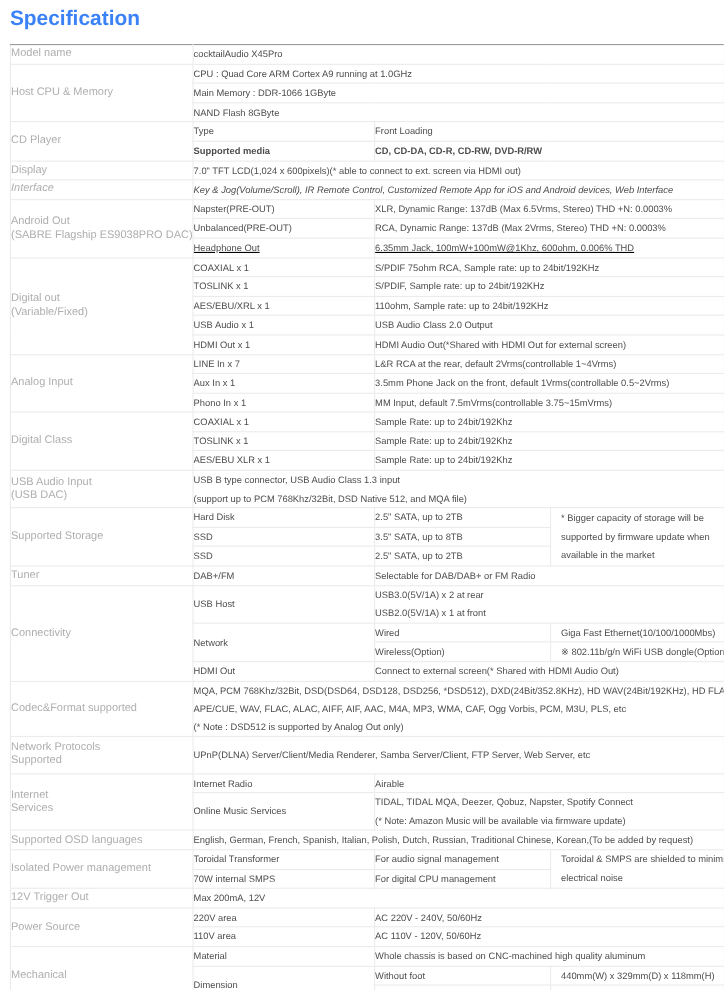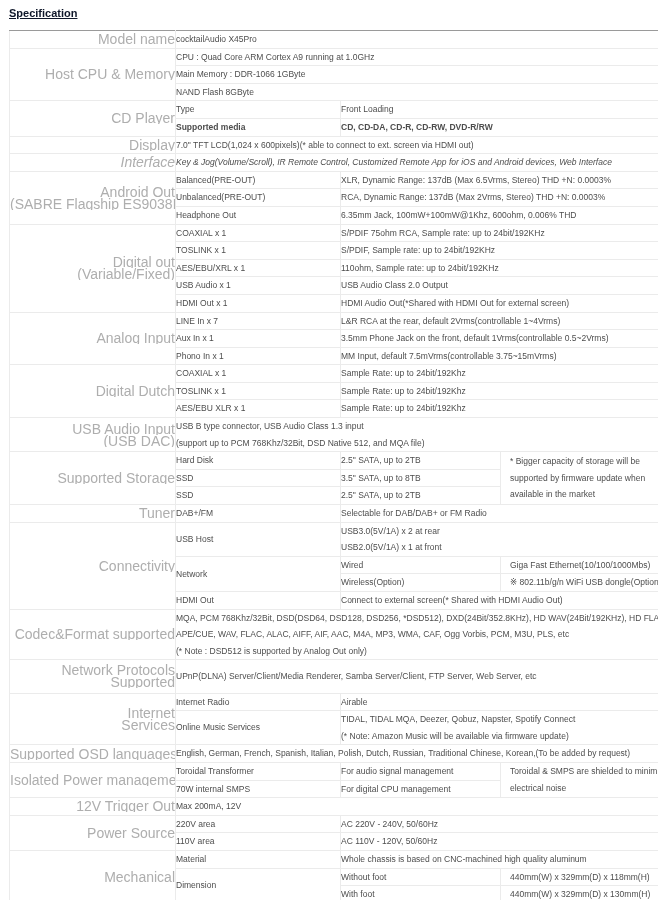--- a/index.html
+++ b/index.html
@@ -1,21 +1,21 @@
 <!DOCTYPE html>
 <html><head>
 <meta charset="utf-8">
 <style>
   html,body{margin:0;padding:0;background:#ffffff;width:658px;height:900px;overflow:hidden;
     font-family:"Liberation Sans","DejaVu Sans",sans-serif;}
-  h1.page-title{margin:7px 0 0 9px;font-size:11px;font-weight:700;color:#0f172a;letter-spacing:0;text-decoration:underline;}
+  h1.page-title{margin:7px 0 0 9px;font-size:19px;font-weight:700;color:#3b82f6;letter-spacing:0;}
   table.spec{border-collapse:collapse;table-layout:fixed;margin:11px 0 0 9px;width:649px;}
   table.spec td{border:1px solid #ebebeb;vertical-align:middle;overflow:hidden;padding:0;}
   table.spec tr:first-child td{border-top:1px solid #9a9a9a;}
-  td.cat{text-align:right;color:#aeaeae;font-size:14px;}
+  td.cat{text-align:left;color:#aeaeae;font-size:10px;}
   td.cat .ln{height:12px;line-height:12px;white-space:nowrap;overflow:hidden;}
   td.val{color:#4d4d4d;font-size:8.5px;padding:0 2px 0 3px;text-align:left;}
   td.val .ln{height:16.6px;line-height:16.6px;white-space:nowrap;overflow:hidden;}
   td.val.c3{padding-left:9px;}
 </style>
 </head>
 <body>
 
 <h1 class="page-title">Specification</h1>
 
@@ -87,35 +87,35 @@
         <td class="val c1" colspan="3">
           <div class="ln">Key &amp; Jog(Volume/Scroll), IR Remote Control, Customized Remote App for iOS and Android devices, Web Interface</div>
         </td>
       </tr>
       <tr style="height: 16.6px;">
         <td class="cat c0" rowspan="3">
           <div class="ln">Android Out</div>
           <div class="ln">(SABRE Flagship ES9038PRO DAC)</div>
         </td>
         <td class="val c1">
-          <div class="ln">Balanced(PRE-OUT)</div>
+          <div class="ln">Napster(PRE-OUT)</div>
         </td>
         <td class="val c2" colspan="2">
           <div class="ln">XLR, Dynamic Range: 137dB (Max 6.5Vrms, Stereo) THD +N: 0.0003%</div>
         </td>
       </tr>
       <tr style="height: 16.6px;">
         <td class="val c1">
           <div class="ln">Unbalanced(PRE-OUT)</div>
         </td>
         <td class="val c2" colspan="2">
           <div class="ln">RCA, Dynamic Range: 137dB (Max 2Vrms, Stereo) THD +N: 0.0003%</div>
         </td>
       </tr>
-      <tr style="height: 16.6px;">
+      <tr style="height: 16.6px; text-decoration: underline;">
         <td class="val c1">
           <div class="ln">Headphone Out</div>
         </td>
         <td class="val c2" colspan="2">
           <div class="ln">6.35mm Jack, 100mW+100mW@1Khz, 600ohm, 0.006% THD</div>
         </td>
       </tr>
       <tr style="height: 16.6px;">
         <td class="cat c0" rowspan="5">
           <div class="ln">Digital out</div>
@@ -182,21 +182,21 @@
       <tr style="height: 16.6px;">
         <td class="val c1">
           <div class="ln">Phono In x 1</div>
         </td>
         <td class="val c2" colspan="2">
           <div class="ln">MM Input, default 7.5mVrms(controllable 3.75~15mVrms)</div>
         </td>
       </tr>
       <tr style="height: 16.6px;">
         <td class="cat c0" rowspan="3">
-          <div class="ln">Digital Dutch</div>
+          <div class="ln">Digital Class</div>
         </td>
         <td class="val c1">
           <div class="ln">COAXIAL x 1</div>
         </td>
         <td class="val c2" colspan="2">
           <div class="ln">Sample Rate: up to 24bit/192Khz</div>
         </td>
       </tr>
       <tr style="height: 16.6px;">
         <td class="val c1">

